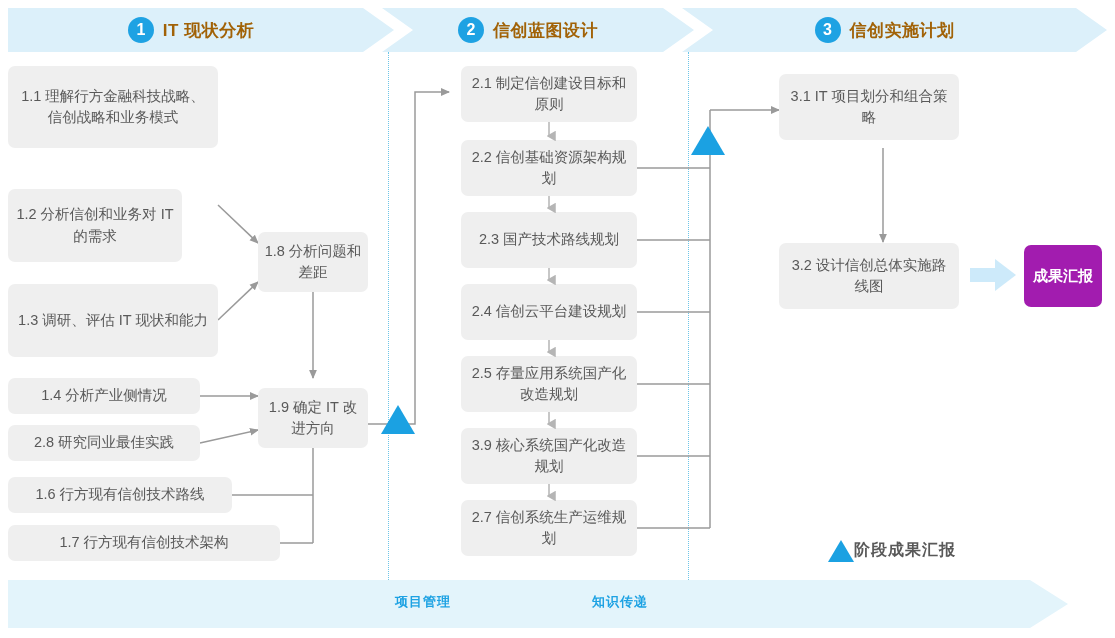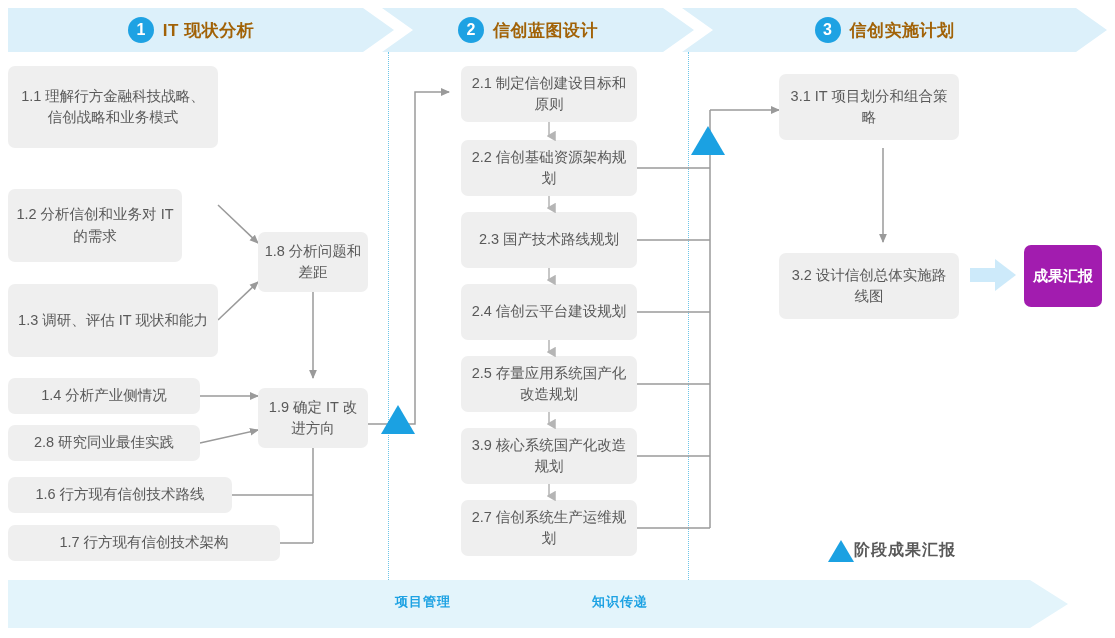--- a/index.html
+++ b/index.html
@@ -260,21 +260,21 @@
       <line x1="549" y1="268" x2="549" y2="280"></line>
       <line x1="549" y1="340" x2="549" y2="352"></line>
       <line x1="549" y1="412" x2="549" y2="424"></line>
       <line x1="549" y1="484" x2="549" y2="496"></line>
     </g>
   </svg>
 
   <div class="box" style="left:779px; top:74px; width:180px; height:66px;">
     <span>3.1 IT 项目划分和组合策略</span>
   </div>
-  <div class="box" style="left:779px; top:253px; width:180px; height:66px;">
+  <div class="box" style="left:779px; top:243px; width:180px; height:66px;">
     <span>3.2 设计信创总体实施路线图</span>
   </div>
 
   <div class="box out" style="left:1024px; top:245px; width:78px; height:62px;">
     <span>成果汇报</span>
   </div>
 
   <div class="tri" style="left:381px; top:405px;"></div>
   <div class="tri" style="left:691px; top:126px;"></div>
 

